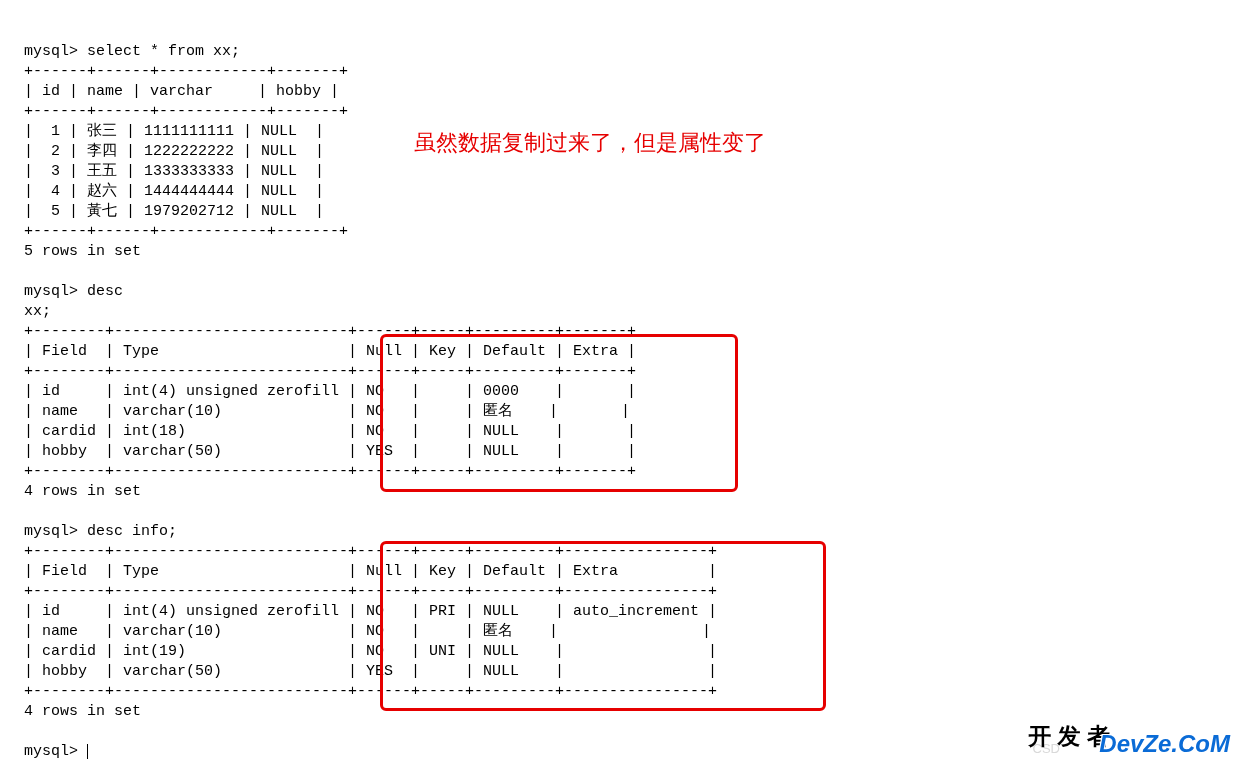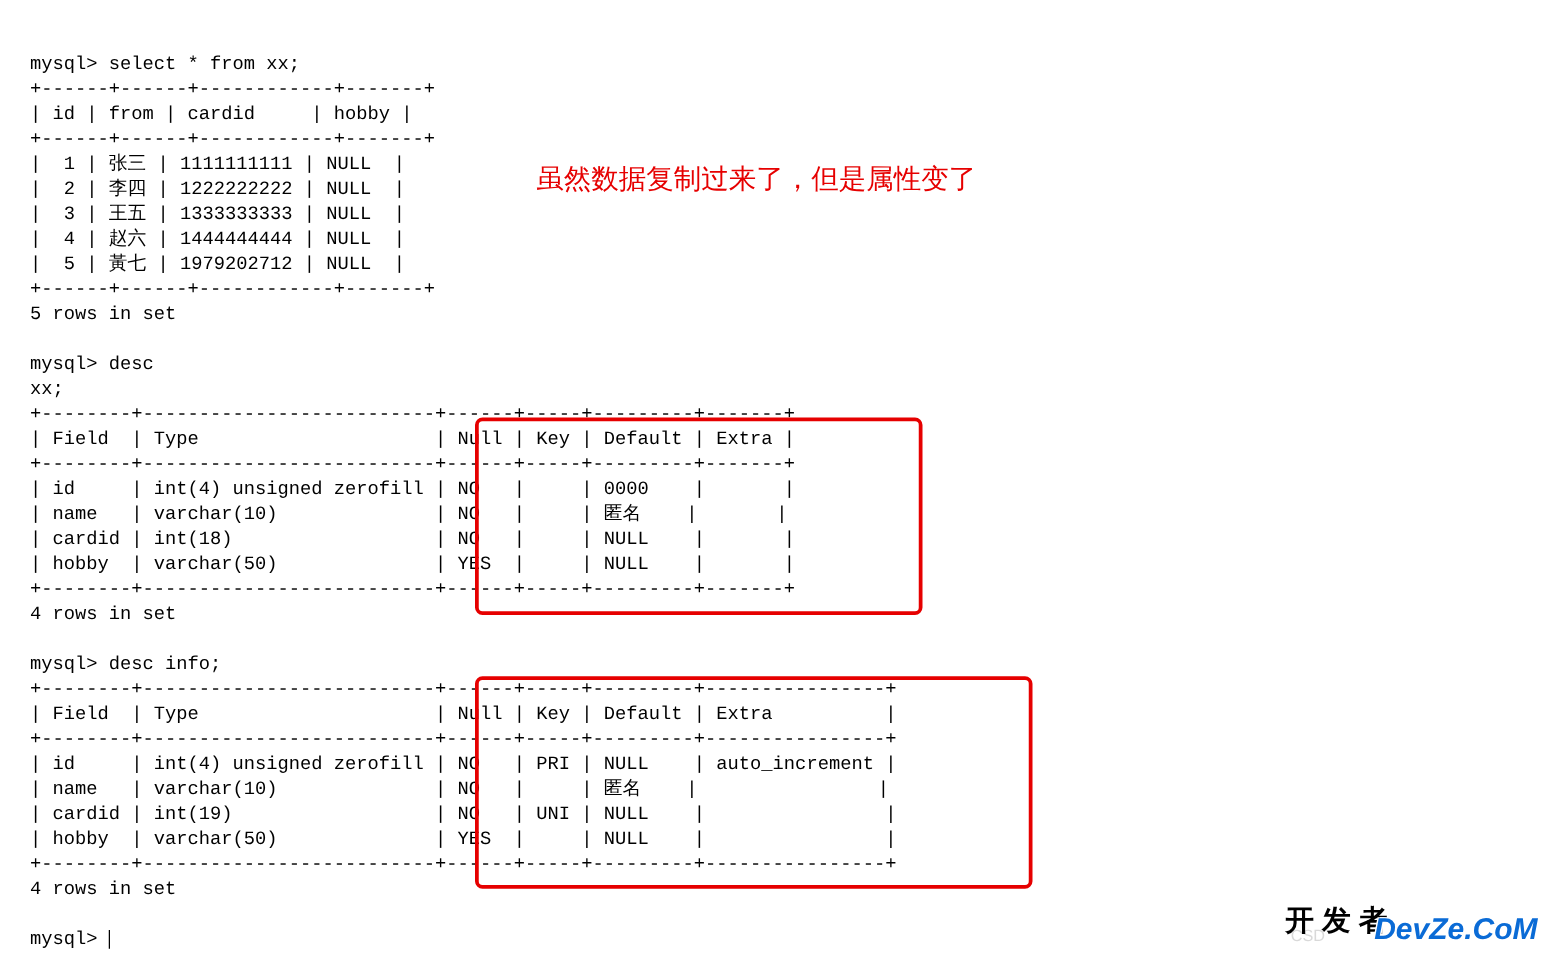--- a/index.html
+++ b/index.html
@@ -67,21 +67,21 @@
     bottom: 12px;
     text-align: right;
   }
 </style>
 </head>
 <body>
 
 <div class="terminal">
 <span>mysql&gt; select * from xx;</span>
 <span>+------+------+------------+-------+</span>
-<span>| id | from | cardid     | hobby |</span>
+<span>| id | name | varchar     | hobby |</span>
 <span>+------+------+------------+-------+</span>
 <span>|  1 | 张三 | 1111111111 | NULL  |</span>
 <span>|  2 | 李四 | 1222222222 | NULL  |</span>
 <span>|  3 | 王五 | 1333333333 | NULL  |</span>
 <span>|  4 | 赵六 | 1444444444 | NULL  |</span>
 <span>|  5 | 黃七 | 1979202712 | NULL  |</span>
 <span>+------+------+------------+-------+</span>
 <span>5 rows in set</span>
 
 <span>mysql&gt; desc</span>
@@ -103,20 +103,20 @@
 <span>| id     | int(4) unsigned zerofill | NO   | PRI | NULL    | auto_increment |</span>
 <span>| name   | varchar(10)              | NO   |     | 匿名    |                |</span>
 <span>| cardid | int(19)                  | NO   | UNI | NULL    |                |</span>
 <span>| hobby  | varchar(50)              | YES  |     | NULL    |                |</span>
 <span>+--------+--------------------------+------+-----+---------+----------------+</span>
 <span>4 rows in set</span>
 
 <span>mysql&gt; </span><span class="cursor"></span>
 </div>
 
-<div class="annotation" style="left:414px; top:128px;margin-left:15px;">虽然数据复制过来了，但是属性变了</div>
+<div class="annotation" style="left:414px; top:128px;">虽然数据复制过来了，但是属性变了</div>
 
 <div class="highlight-box" style="left:380px; top:334px; width:352px; height:152px;"></div>
 <div class="highlight-box" style="left:380px; top:541px; width:440px; height:164px;"></div>
 
 <div class="watermark-small" style="right:180px; bottom:8px;">CSD</div>
 <div class="prompt-label">开 发 者</div>
 <div class="watermark1">DevZe.CoM</div>
 
 </body></html>

